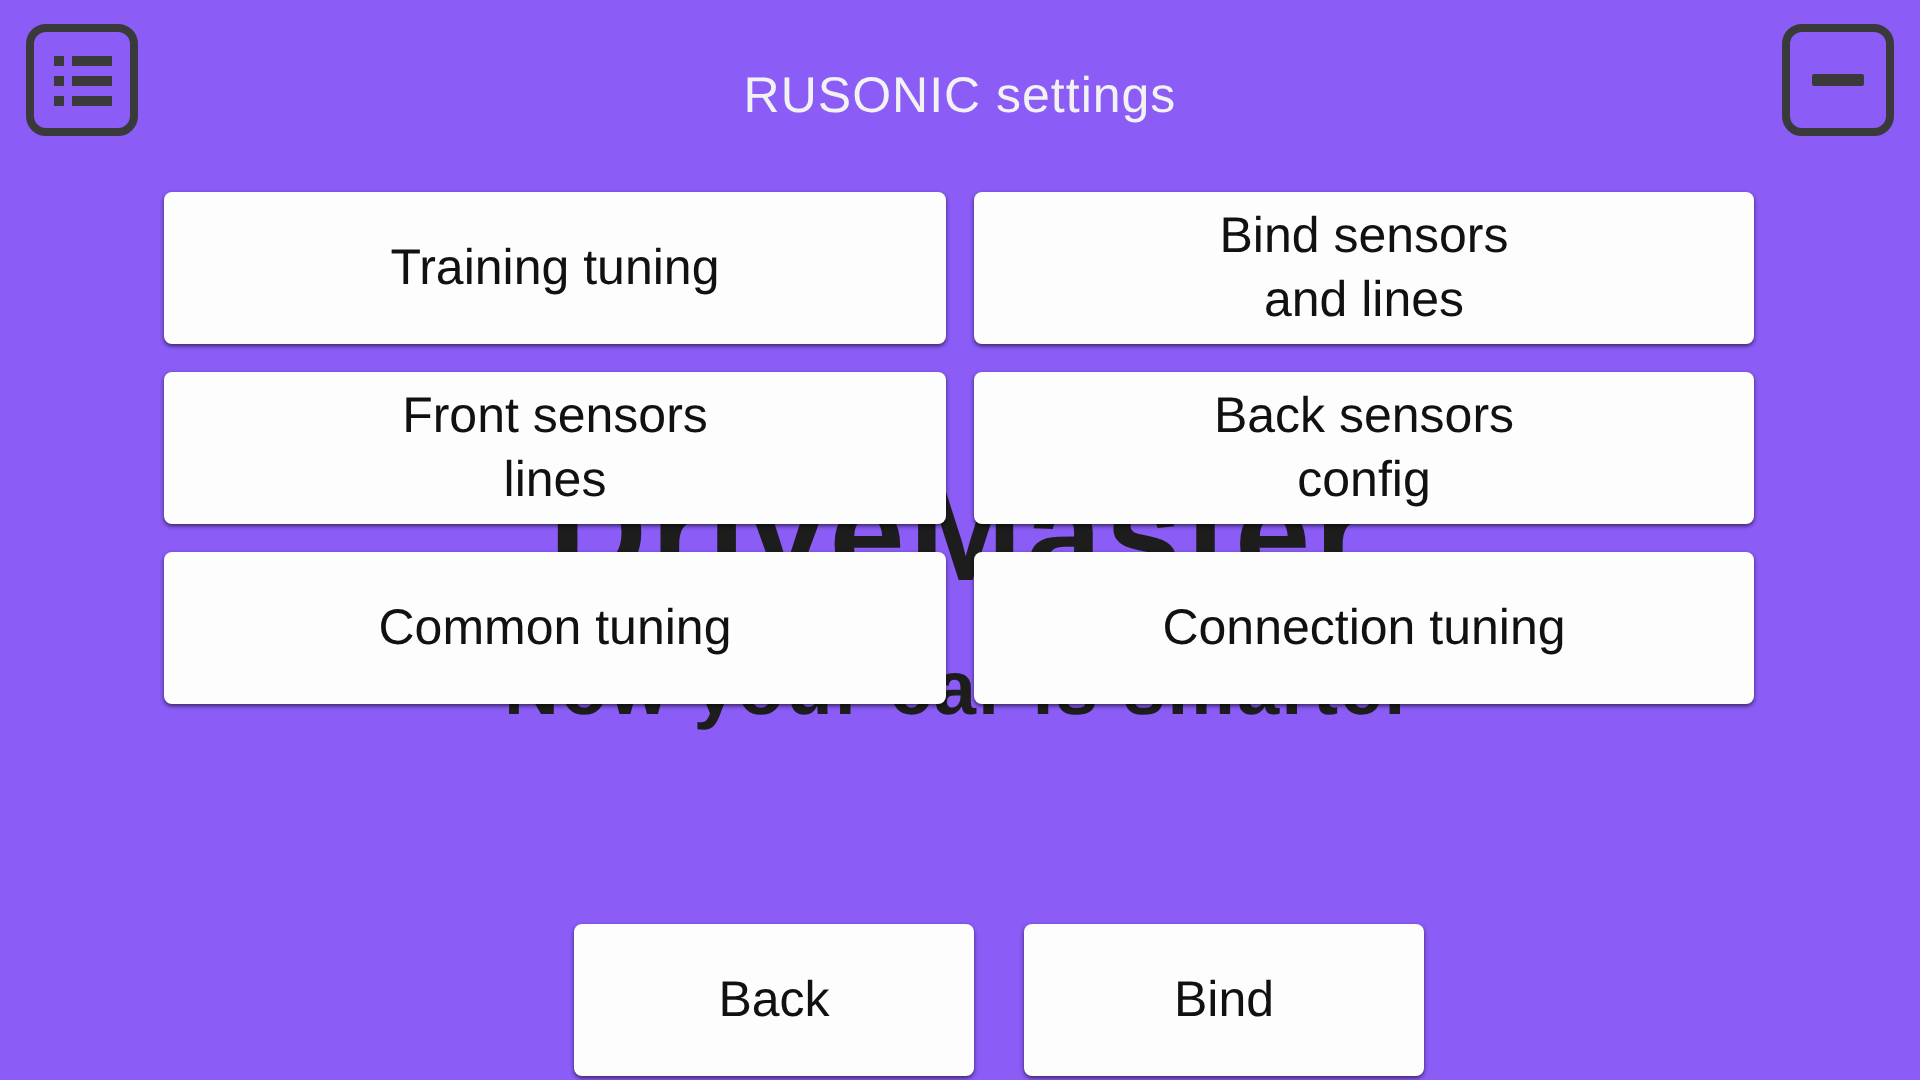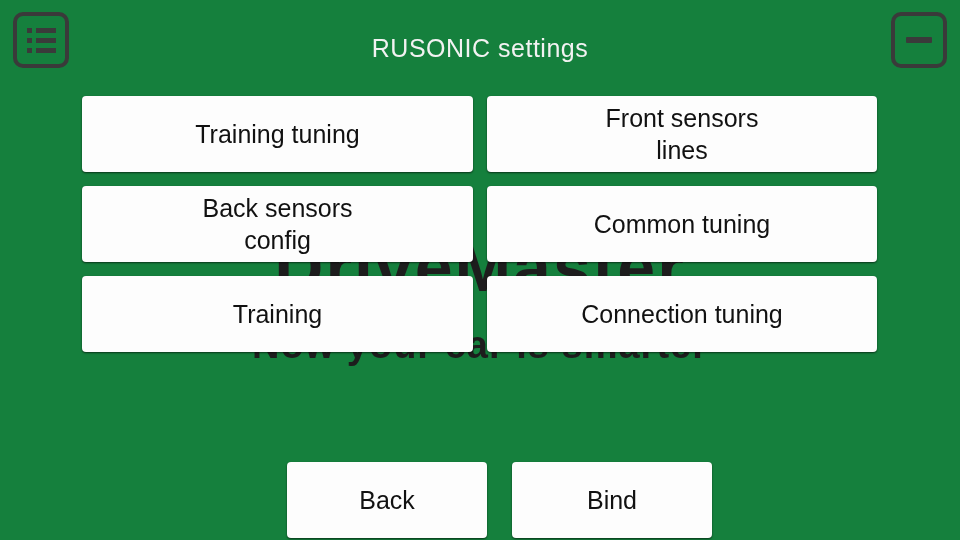--- a/index.html
+++ b/index.html
@@ -4,21 +4,21 @@
 <style>
   html, body {
     margin: 0;
     padding: 0;
     background: #000;
   }
   .screen {
     position: relative;
     width: 960px;
     height: 540px;
-    background: #15803d;
+    background: #8b5cf6;
     overflow: hidden;
     font-family: "Liberation Sans", sans-serif;
   }
 
   
   .title {
     position: absolute;
     top: 34px;
     left: 0;
     width: 100%;
@@ -165,26 +165,27 @@
 
   <div class="corner-btn right">
     <span class="minus-bar"></span>
   </div>
 
   <div class="watermark line1">DriveMaster</div>
   <div class="watermark line2">Now your car is smarter</div>
 
   <div class="btn-grid">
     <button class="ui-btn">Training tuning</button>
+    <button class="ui-btn">Bind sensors
+and lines</button>
     <button class="ui-btn">Front sensors
 lines</button>
     <button class="ui-btn">Back sensors
 config</button>
     <button class="ui-btn">Common tuning</button>
-    <button class="ui-btn">Training</button>
     <button class="ui-btn">Connection tuning</button>
   </div>
 
   <div class="footer-row">
     <button class="ui-btn">Back</button>
     <button class="ui-btn">Bind</button>
   </div>
 
 </div>
 

